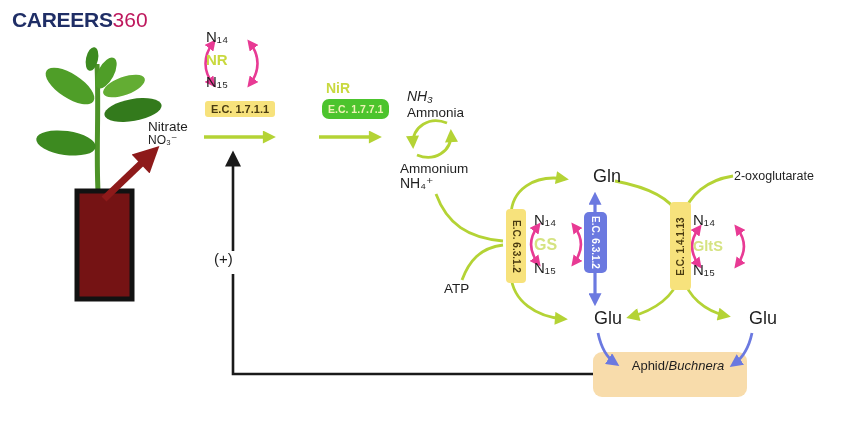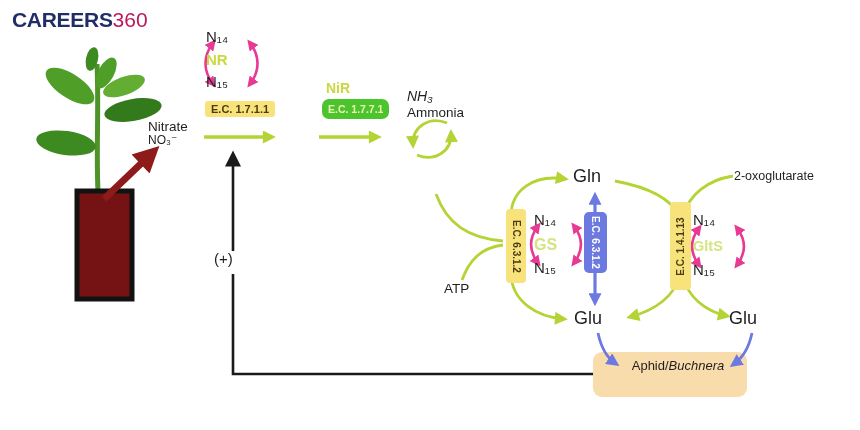--- a/index.html
+++ b/index.html
@@ -4,21 +4,21 @@
 <style>
   html,body{margin:0;padding:0;background:#fff;}
   #stage{
     position:relative;width:860px;height:430px;background:#ffffff;
     font-family:"Liberation Sans","DejaVu Sans",sans-serif;color:#1f1f1f;overflow:hidden;
   }
   #diagram-svg{position:absolute;left:0;top:0;}
   .lbl{position:absolute;text-align:left;line-height:1.12;font-size:13.5px;color:#1f1f1f;}
   .lbl span{display:block;}
   .nowrap{white-space:nowrap;text-align:center;}
-  .big{font-size:18px;}
+  .big{font-size:18px;margin-left:20px;}
   .nlab{font-size:15px;}
   .enz{font-weight:bold;color:#c9d93f;}
   .enz-gs{font-size:16px;font-weight:bold;color:#d5e381;}
   .ecbox{position:absolute;background:#f7e27c;color:#4a3b10;font-size:11px;font-weight:bold;
          padding:2px 6px;border-radius:3px;white-space:nowrap;}
   .ecbox-green{position:absolute;background:#4cc42d;color:#eef3b4;font-size:10.5px;font-weight:bold;
          padding:4px 6px;border-radius:7px;white-space:nowrap;}
   .vbox{position:absolute;display:flex;align-items:center;justify-content:center;border-radius:4px;}
   .vbox span{white-space:nowrap;font-size:10px;font-weight:bold;}
   .vbox-yellow{background:#f7e27c;}
@@ -122,20 +122,24 @@
     <span style="font-size:12px;">NO₃⁻</span>
   </div>
 
   <div class="lbl enz" style="left:326px;top:81px;width:44px;font-size:14px;">NiR</div>
   <div class="ecbox-green" style="left:322px;top:99px;">E.C. 1.7.7.1</div>
 
   <div class="lbl" style="left:407px;top:89px;width:74px;">
     <span style="font-size:14px;font-style:italic;">NH₃</span>
     <span>Ammonia</span>
   </div>
+  <div class="lbl" style="left:400px;top:161px;width:74px;">
+    <span>Ammonium</span>
+    <span style="font-size:14px;">NH₄⁺</span>
+  </div>
 
   <div class="lbl" style="left:444px;top:281px;width:40px;">ATP</div>
 
   <div class="lbl big" style="left:573px;top:166px;width:44px;">Gln</div>
   <div class="lbl big" style="left:574px;top:308px;width:44px;">Glu</div>
   <div class="lbl big" style="left:729px;top:308px;width:44px;">Glu</div>
 
   <div class="lbl nowrap" style="left:734px;top:169px;font-size:12.5px;">2-oxoglutarate</div>
 
   <div class="lbl" style="left:214px;top:251px;width:34px;font-size:15px;">(+)</div>

